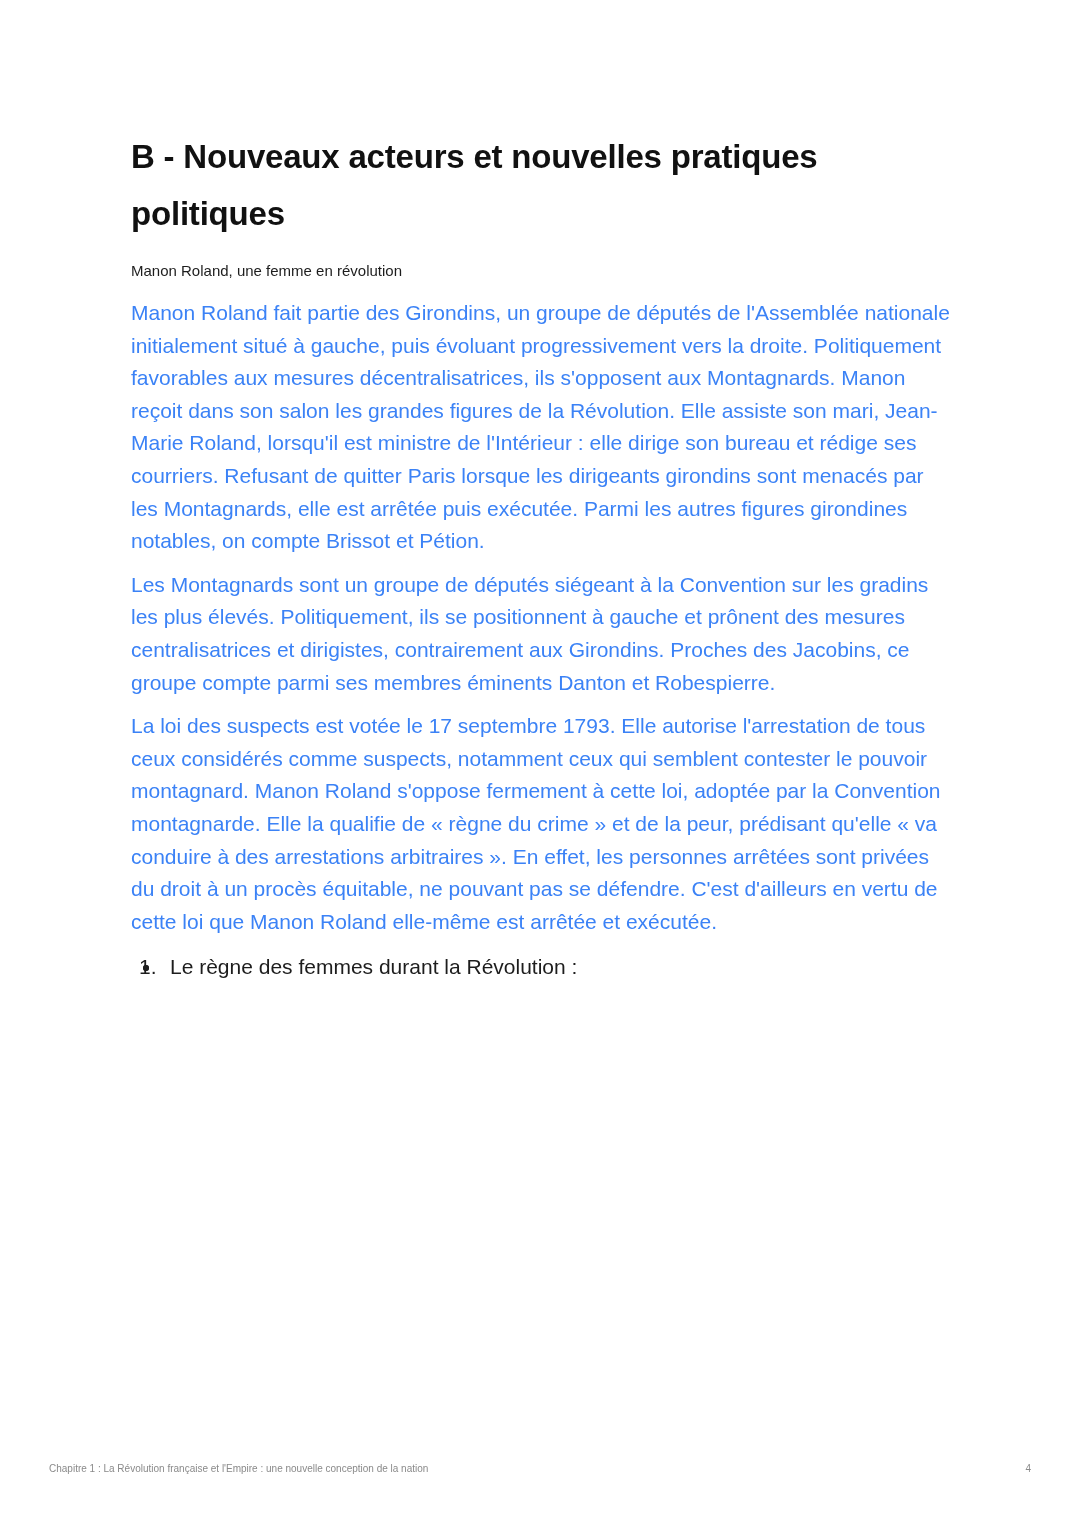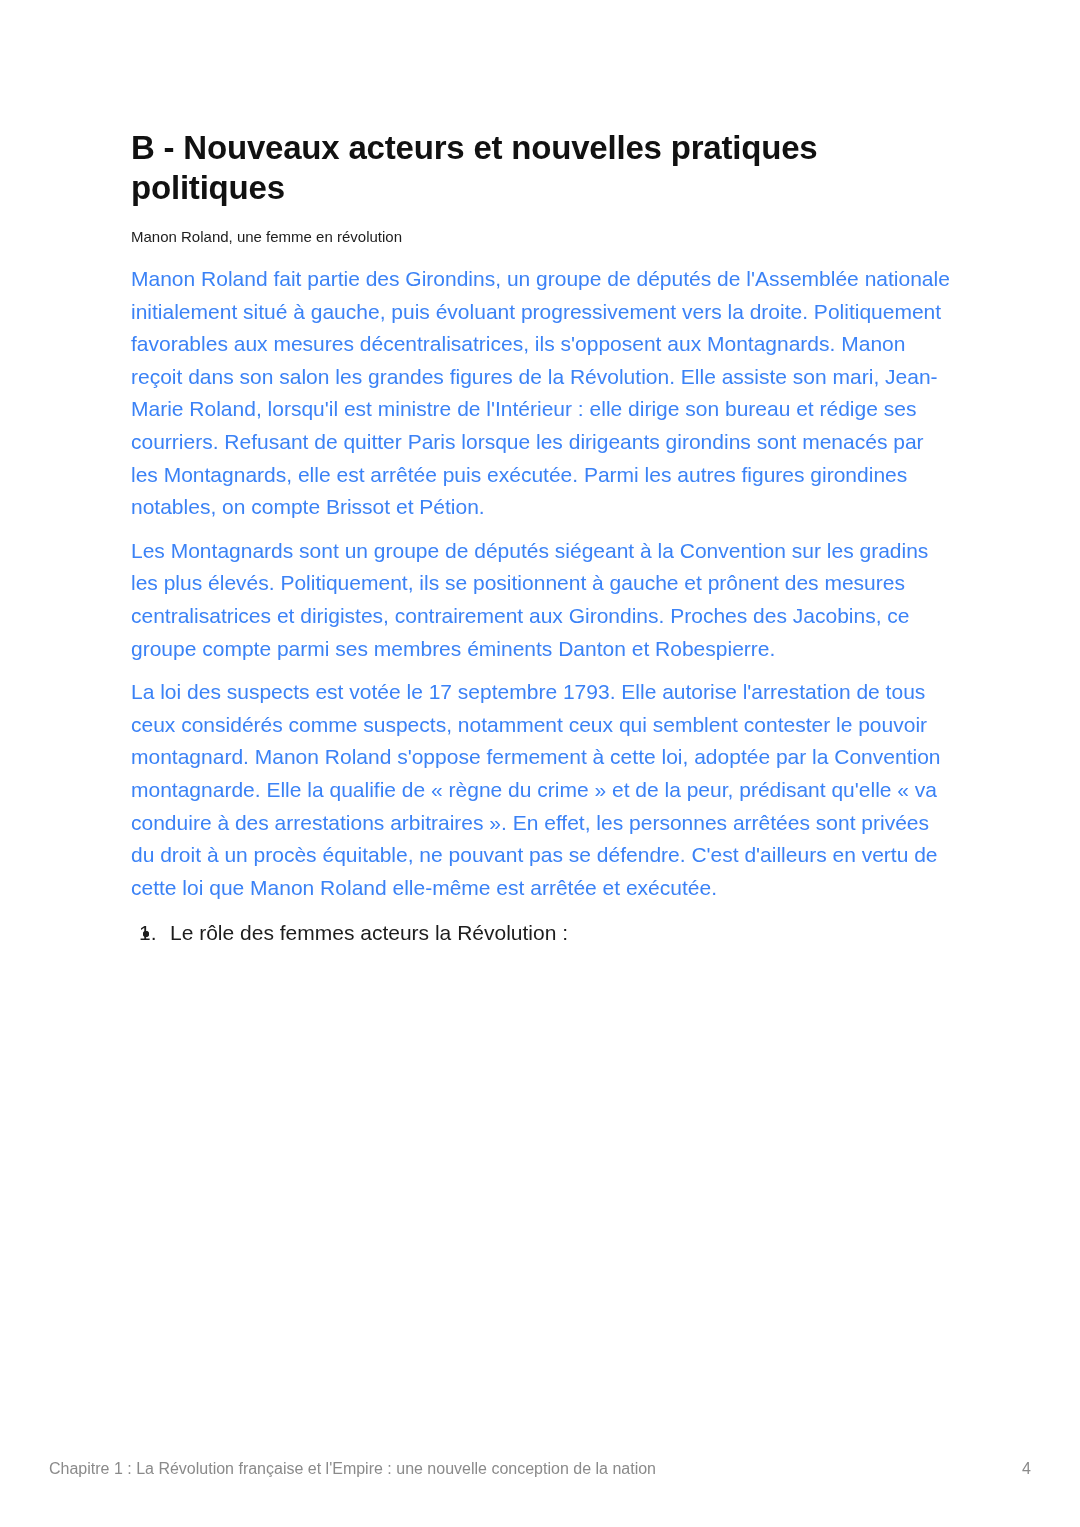--- a/index.html
+++ b/index.html
@@ -17,21 +17,21 @@
     }
     .page {
       position: absolute;
       left: 131px;
       top: 128px;
       width: 820px;
     }
     h2.section-title {
       margin: 0;
       font-size: 33px;
-      line-height: 40px;
+      line-height: 57px;
       font-weight: 700;
       color: #111111;
       letter-spacing: -0.2px;
     }
     .subtitle {
       margin: 14px 0 0 0;
       font-size: 15px;
       line-height: 30px;
       color: #1d1d1d;
     }
@@ -78,21 +78,21 @@
     ol.numbered li .num {
       position: absolute;
       left: 8px;
       top: 0;
     }
     .footer {
       position: absolute;
       left: 49px;
       right: 49px;
       top: 1460px;
-      font-size: 16px;
+      font-size: 10px;
       line-height: 18px;
       color: #8a8a8a;
       display: flex;
       justify-content: space-between;
     }
   </style>
 </head>
 <body>
 
 <div class="page">
@@ -108,21 +108,21 @@
       <span class="bullet"></span>
     </li>
     <li>
       <span class="bullet"></span>
     </li>
   </ul>
 
   <ol class="numbered">
     <li>
       <span class="num">1.</span>
-      <span>Le rôle des femmes acteurs la Révolution :</span>
+      <span>Le règne des femmes durant la Révolution :</span>
     </li>
   </ol>
 </div>
 
 <div class="footer">
   <span>Chapitre 1 : La Révolution française et l'Empire : une nouvelle conception de la nation</span>
   <span>4</span>
 </div>
 
 </body></html>

